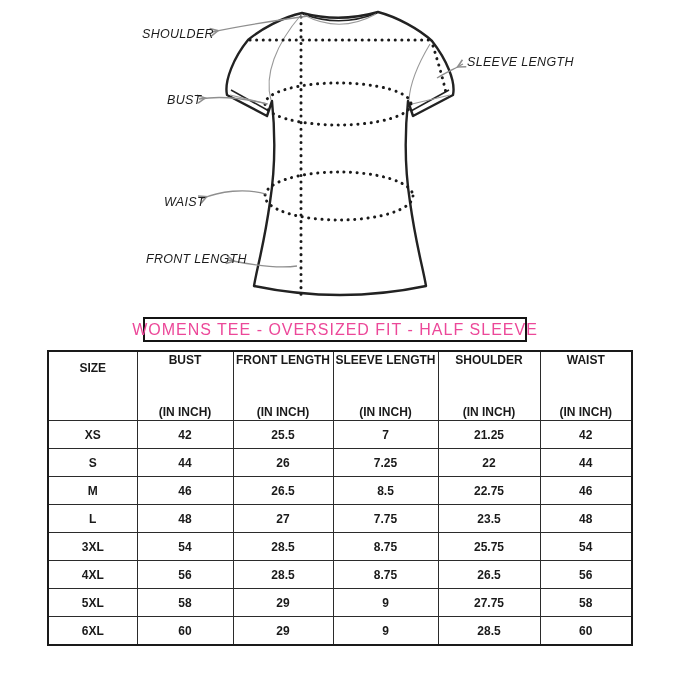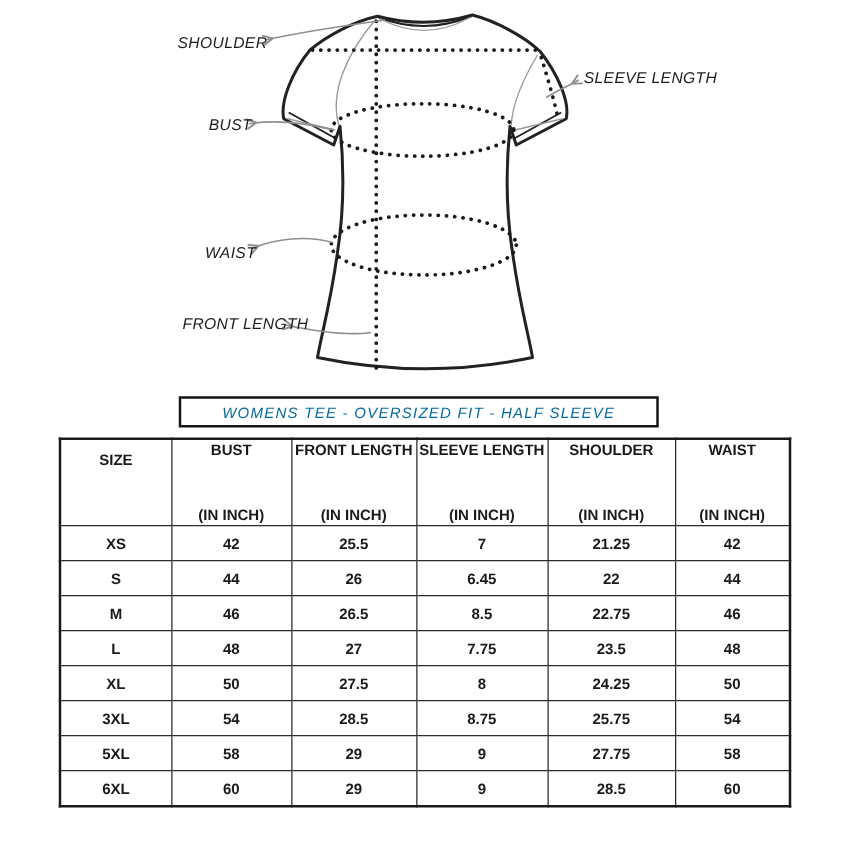--- a/index.html
+++ b/index.html
@@ -11,21 +11,21 @@
   .diagram svg{position:absolute;left:0;top:0;}
   .lbl{
     position:absolute;font-style:italic;font-size:12.5px;letter-spacing:.3px;
     color:#1c1c1c;white-space:nowrap;
   }
   .title-bar{
     position:absolute;left:143px;top:317px;width:380px;height:21px;
     border:2px solid #141414;display:flex;align-items:center;justify-content:center;
   }
   .title-bar span{
-    font-style:italic;font-size:12px;letter-spacing:1px;color:#0369a1;white-space:nowrap;
+    font-size:16px;letter-spacing:1px;color:#ec4899;white-space:nowrap;
   }
   table.size-table{
     position:absolute;left:47px;top:350px;width:584px;
     border-collapse:collapse;table-layout:fixed;background:#fff;
   }
   table.size-table th,table.size-table td{
     border:1.5px solid #2b2b2b;text-align:center;vertical-align:middle;
     font-weight:bold;color:#1a1a1a;padding:0;
   }
   table.size-table{border:2px solid #1a1a1a;outline:none;}
@@ -143,21 +143,21 @@
     <td>25.5</td>
     <td>7</td>
     <td>21.25</td>
     <td>42</td>
   </tr>
 
   <tr>
     <td>S</td>
     <td>44</td>
     <td>26</td>
-    <td>6.45</td>
+    <td>7.25</td>
     <td>22</td>
     <td>44</td>
   </tr>
 
   <tr>
     <td>M</td>
     <td>46</td>
     <td>26.5</td>
     <td>8.5</td>
     <td>22.75</td>
@@ -166,39 +166,39 @@
 
   <tr>
     <td>L</td>
     <td>48</td>
     <td>27</td>
     <td>7.75</td>
     <td>23.5</td>
     <td>48</td>
   </tr>
 
-  <tr>
-    <td>XL</td>
-    <td>50</td>
-    <td>27.5</td>
-    <td>8</td>
-    <td>24.25</td>
-    <td>50</td>
-  </tr>
 
 
   <tr>
     <td>3XL</td>
     <td>54</td>
     <td>28.5</td>
     <td>8.75</td>
     <td>25.75</td>
     <td>54</td>
   </tr>
 
+  <tr>
+    <td>4XL</td>
+    <td>56</td>
+    <td>28.5</td>
+    <td>8.75</td>
+    <td>26.5</td>
+    <td>56</td>
+  </tr>
 
   <tr>
     <td>5XL</td>
     <td>58</td>
     <td>29</td>
     <td>9</td>
     <td>27.75</td>
     <td>58</td>
   </tr>
 

